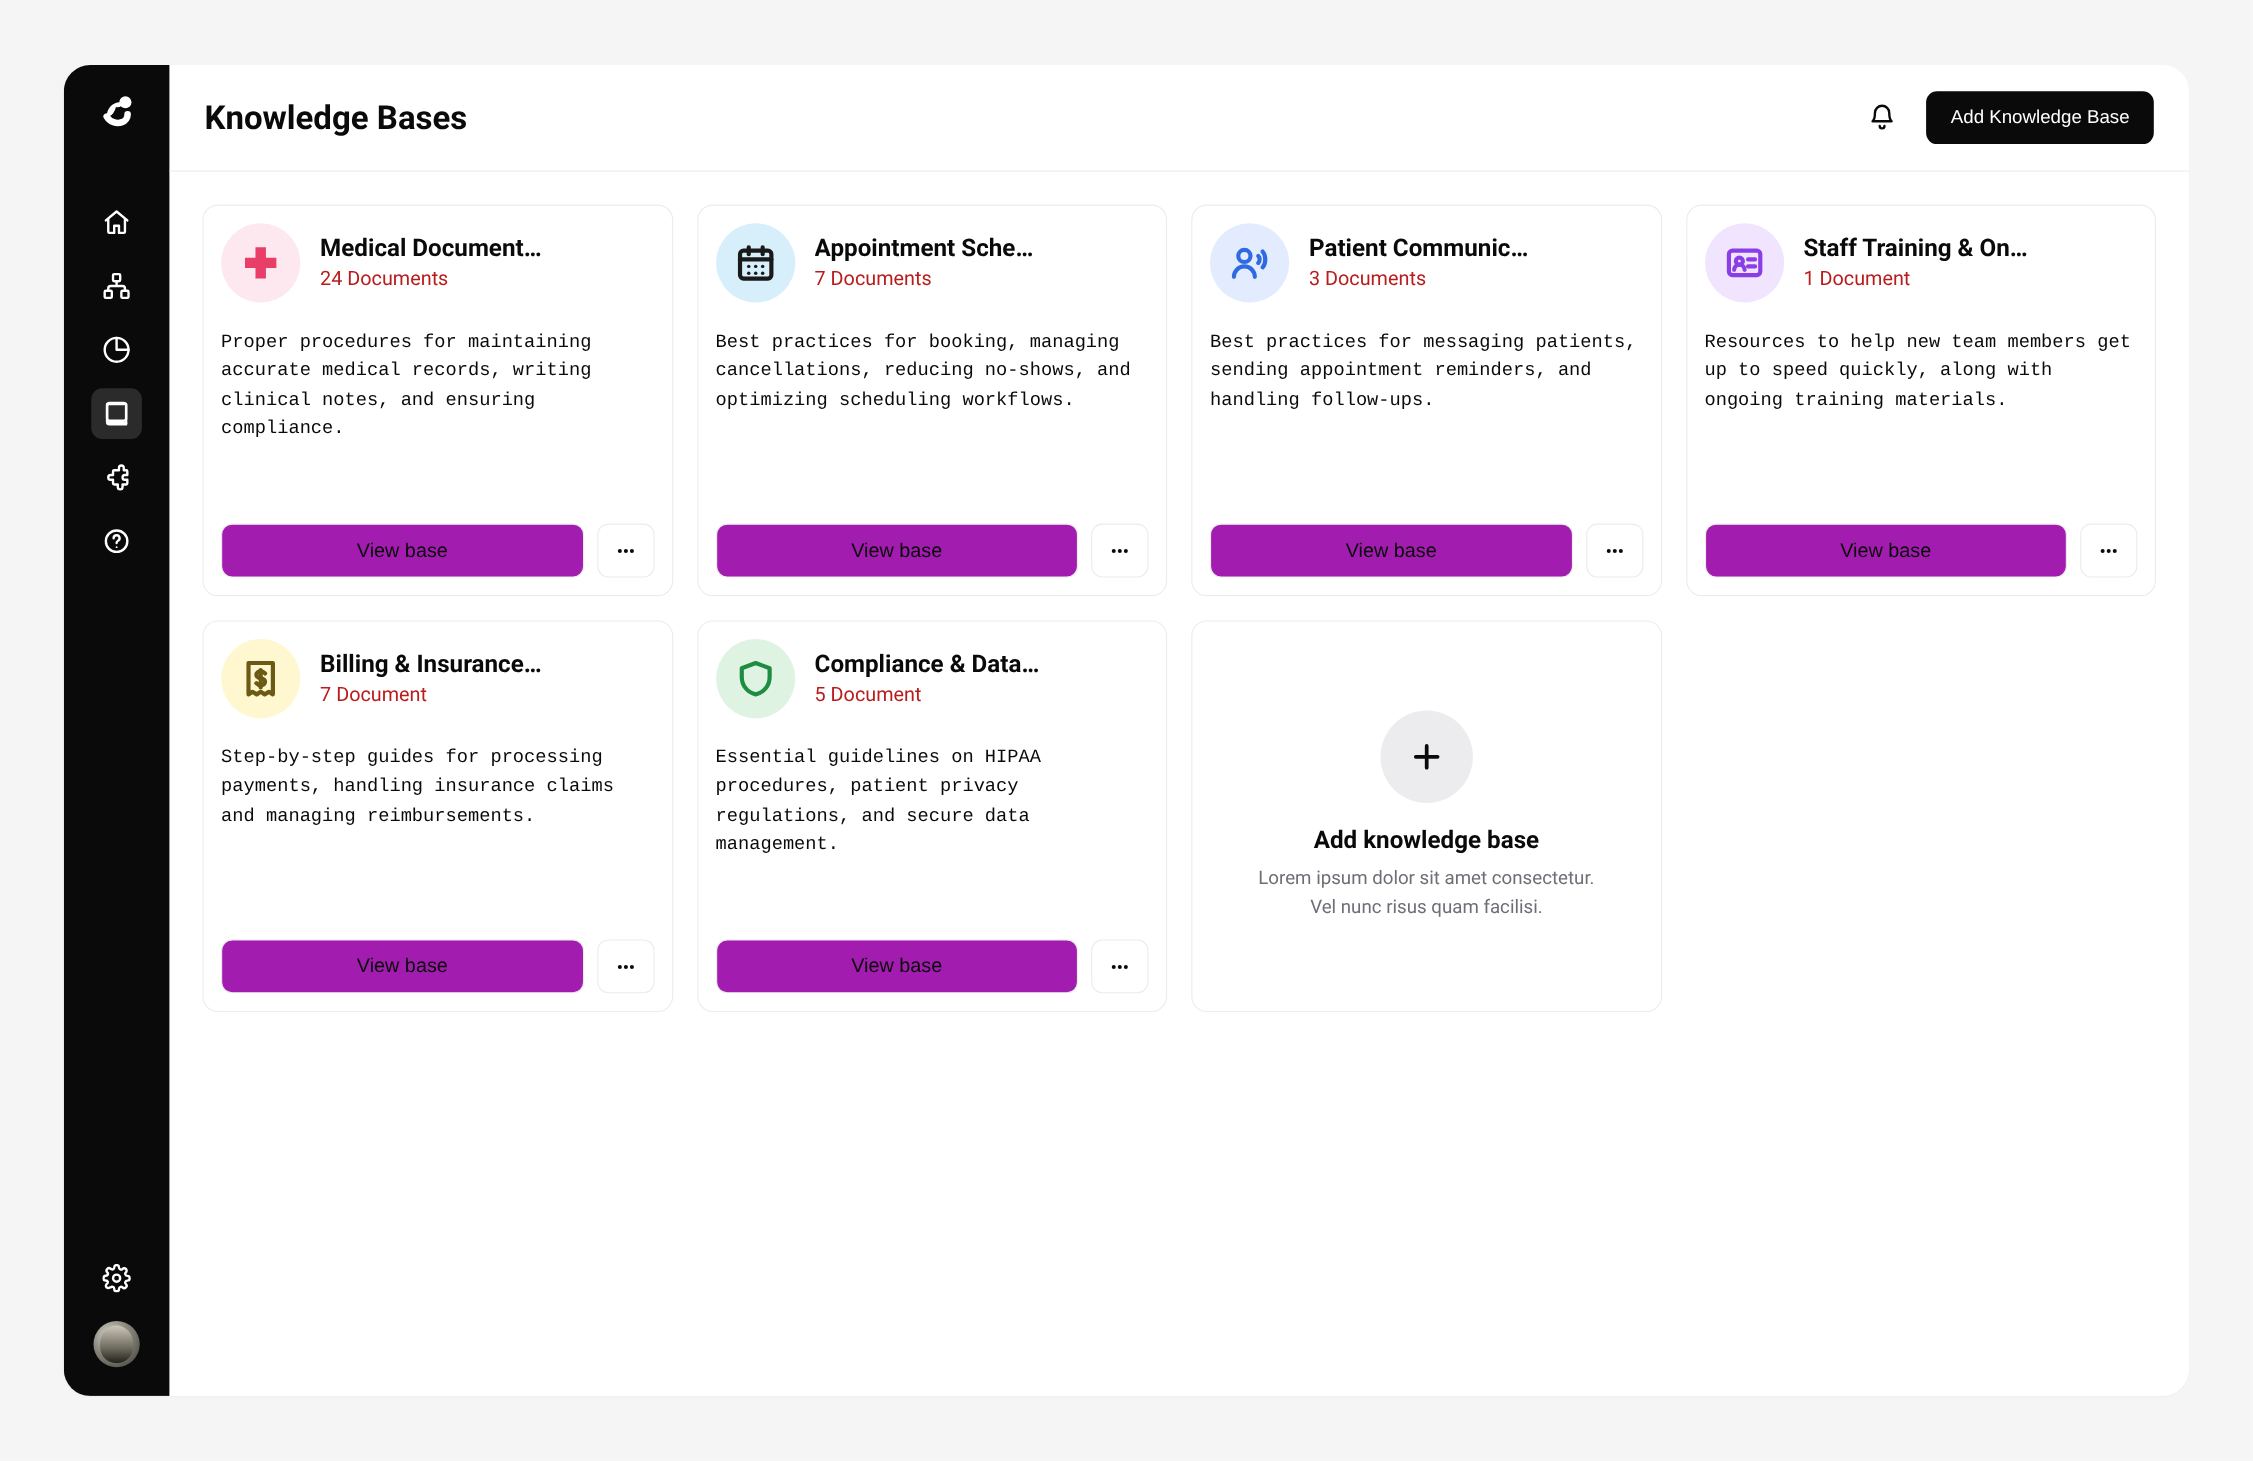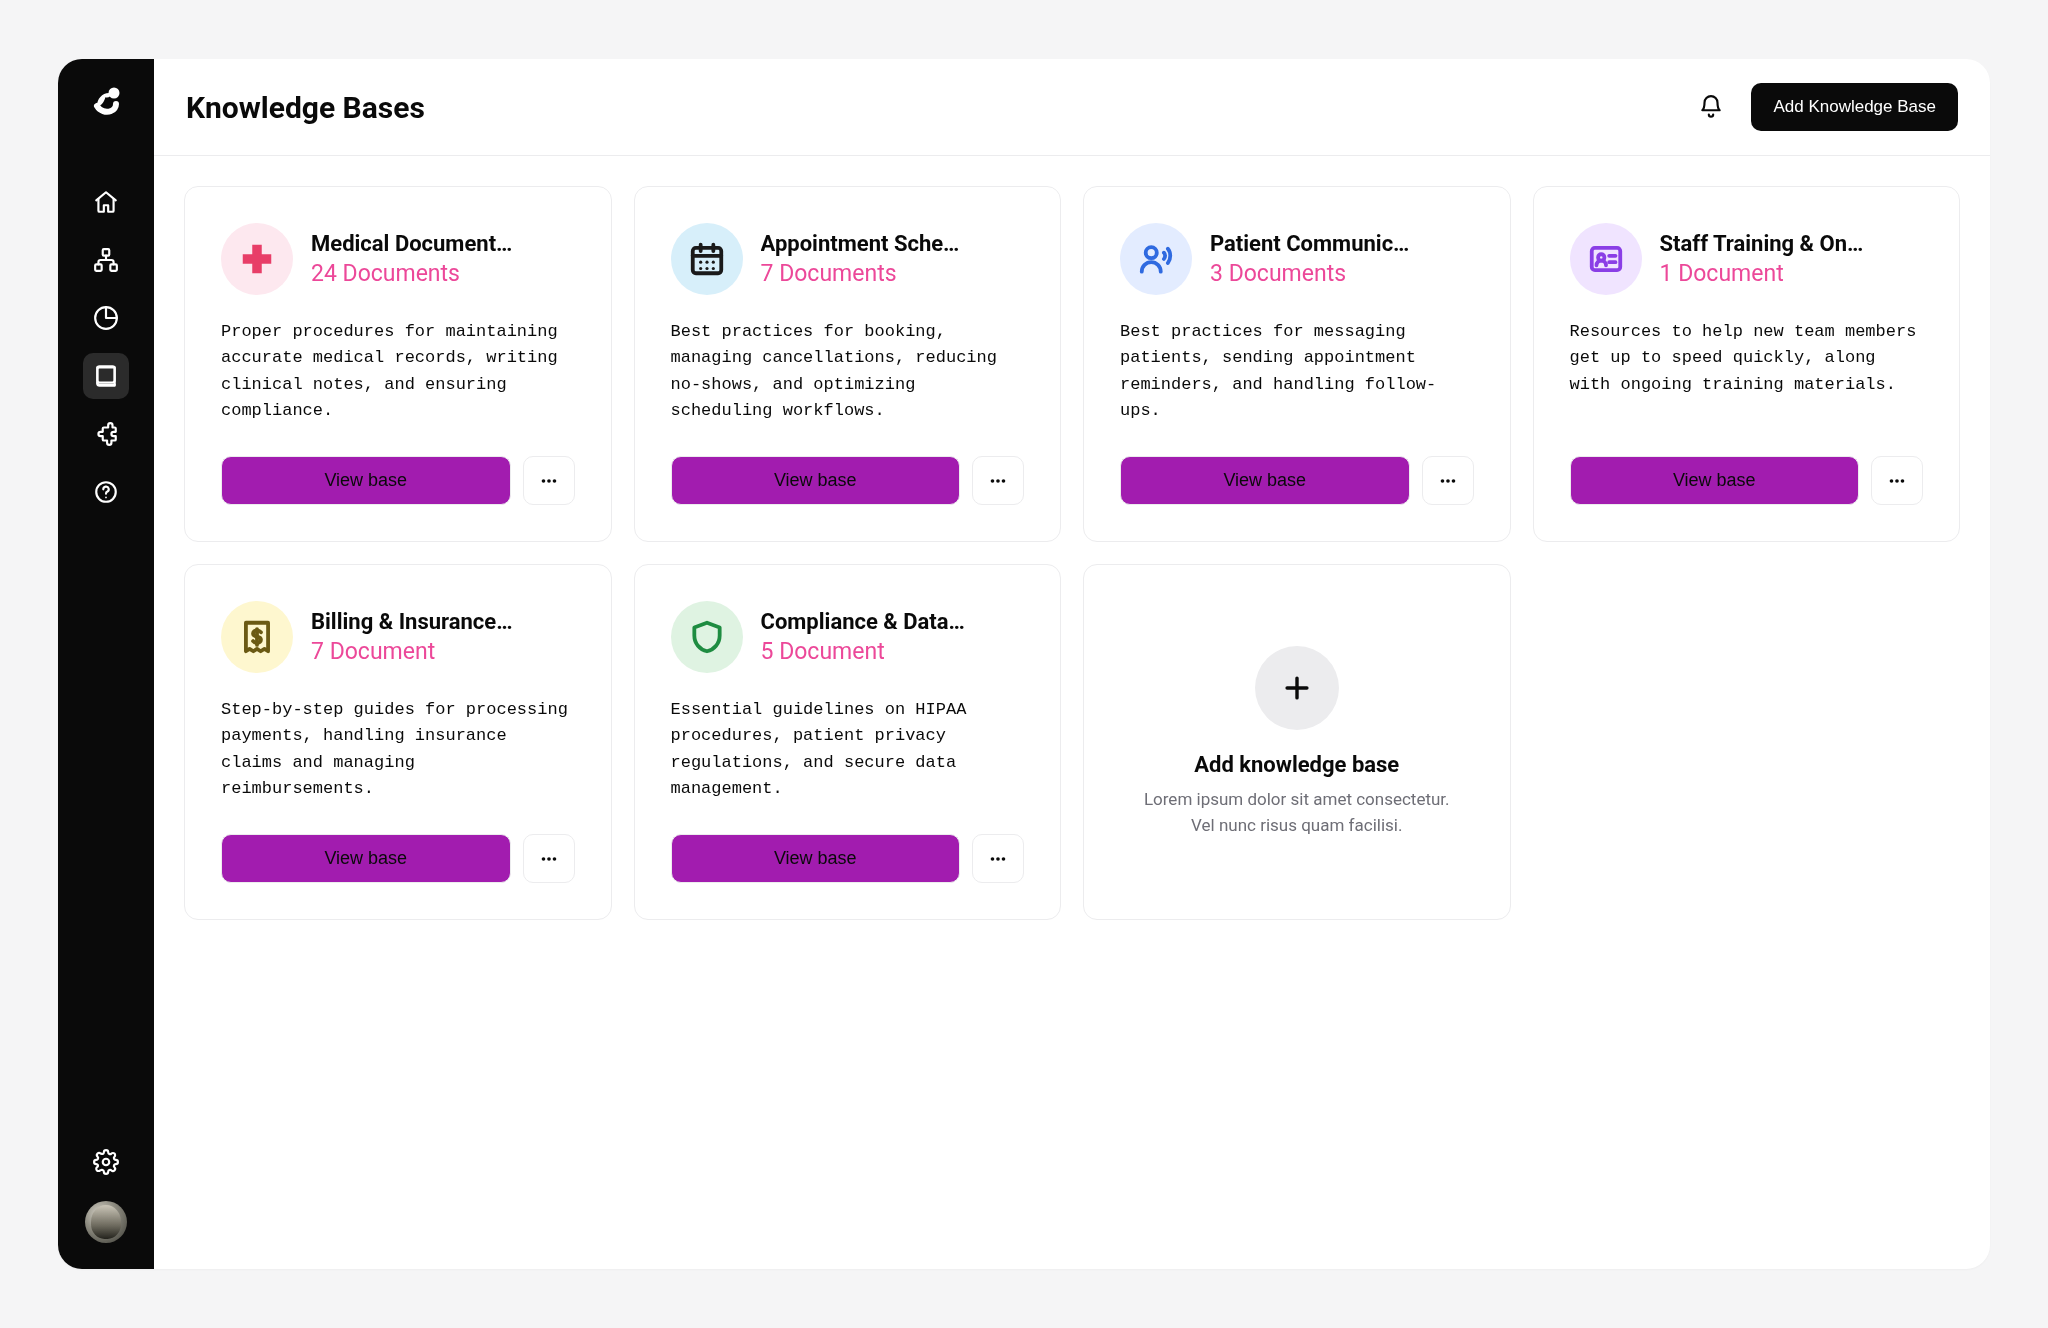--- a/index.html
+++ b/index.html
@@ -126,21 +126,21 @@
   overflow:auto;
 }
 .grid {
   display:grid;
   grid-template-columns: repeat(4, 1fr);
   gap: 22px;
 }
 .card {
   border:1px solid #ececee;
   border-radius:14px;
-  padding: 36px;
+  padding: 16px;
   display:flex;
   flex-direction:column;
   min-height: 356px;
 }
 .card-head {
   display:flex;
   align-items:center;
   gap:18px;
   margin-bottom:24px;
 }
@@ -152,22 +152,22 @@
 .card-titles { min-width:0; flex:1; }
 .card-title {
   font-size:22px;
   font-weight:700;
   color:#0a0a0a;
   white-space:nowrap;
   overflow:hidden;
   text-overflow:ellipsis;
 }
 .card-sub {
-  font-size:23px;
-  color:#ec4899;
+  font-size:18px;
+  color:#b91c1c;
   margin-top:4px;
 }
 .card-desc {
   font-size:17px;
   color:#0a0a0a;
   line-height:1.55;
   flex:1;
   font-family:Liberation Mono, monospace;
 }
 .card-actions {

